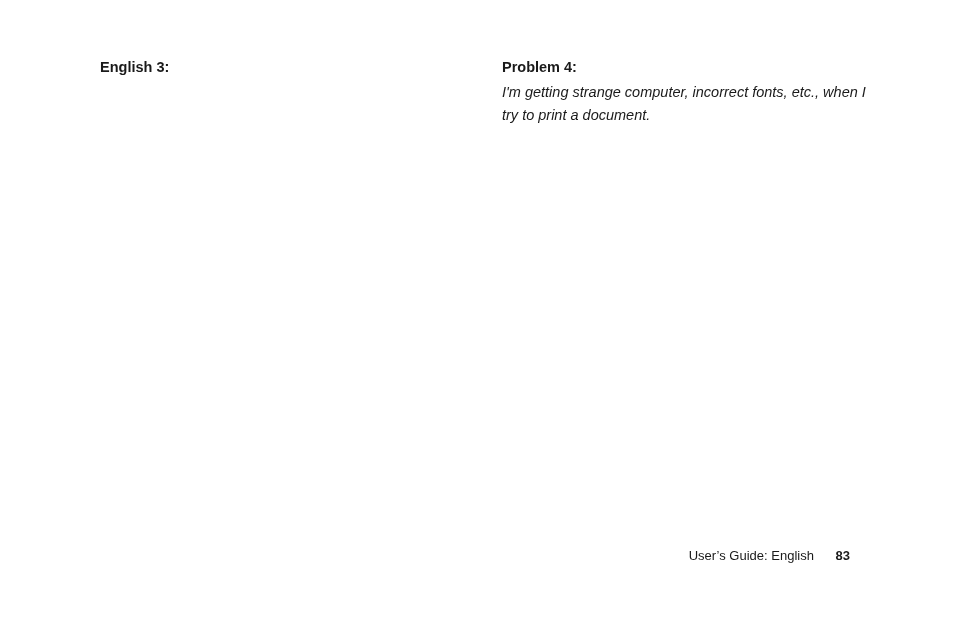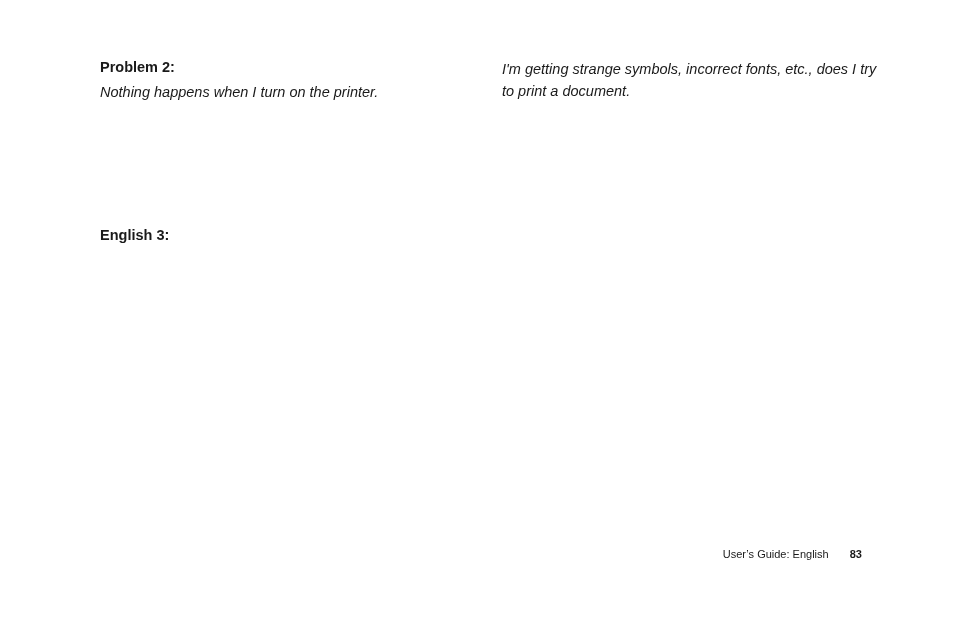--- a/index.html
+++ b/index.html
@@ -40,57 +40,54 @@
     line-height: 1.6;
   }
   .problem-desc {
     font-style: italic;
     font-size: 14.5px;
     line-height: 1.55;
     margin-top: 2px;
   }
   .footer {
     position: absolute;
-    right: 92px;
+    right: 104px;
     top: 548px;
-    font-size: 11px;
+    font-size: 13px;
     color: #1a1a1a;
     width: 300px;
     text-align: right;
   }
   .footer .label {
     font-weight: 400;
   }
   .footer .pagenum {
     font-weight: 700;
     margin-left: 18px;
   }
 </style>
 </head>
 <body>
 
 <div class="page">
 
   <div class="left-col">
 
-    <div class="problem-block">
-      <div class="problem-title">Problem 2:</div>
-      <div class="problem-desc">Nothing happens when I turn on the printer.</div>
-    </div>
 
     <div class="problem-block">
       <div class="problem-title">English 3:</div>
     </div>
 
   </div>
 
   <div class="right-col">
 
     <div class="problem-block">
-      <div class="problem-desc">I'm getting strange symbols, incorrect fonts, etc., does I try to print a document.</div>
+      <div class="problem-title">Problem 4:</div>
+      <div class="problem-desc">I'm getting strange computer, incorrect fonts, etc., when I try to print a document.</div>
     </div>
 
   </div>
 
   <div class="footer">
     <span class="label">User’s Guide:  English</span>
     <span class="pagenum">83</span>
   </div>
 
 </div>

